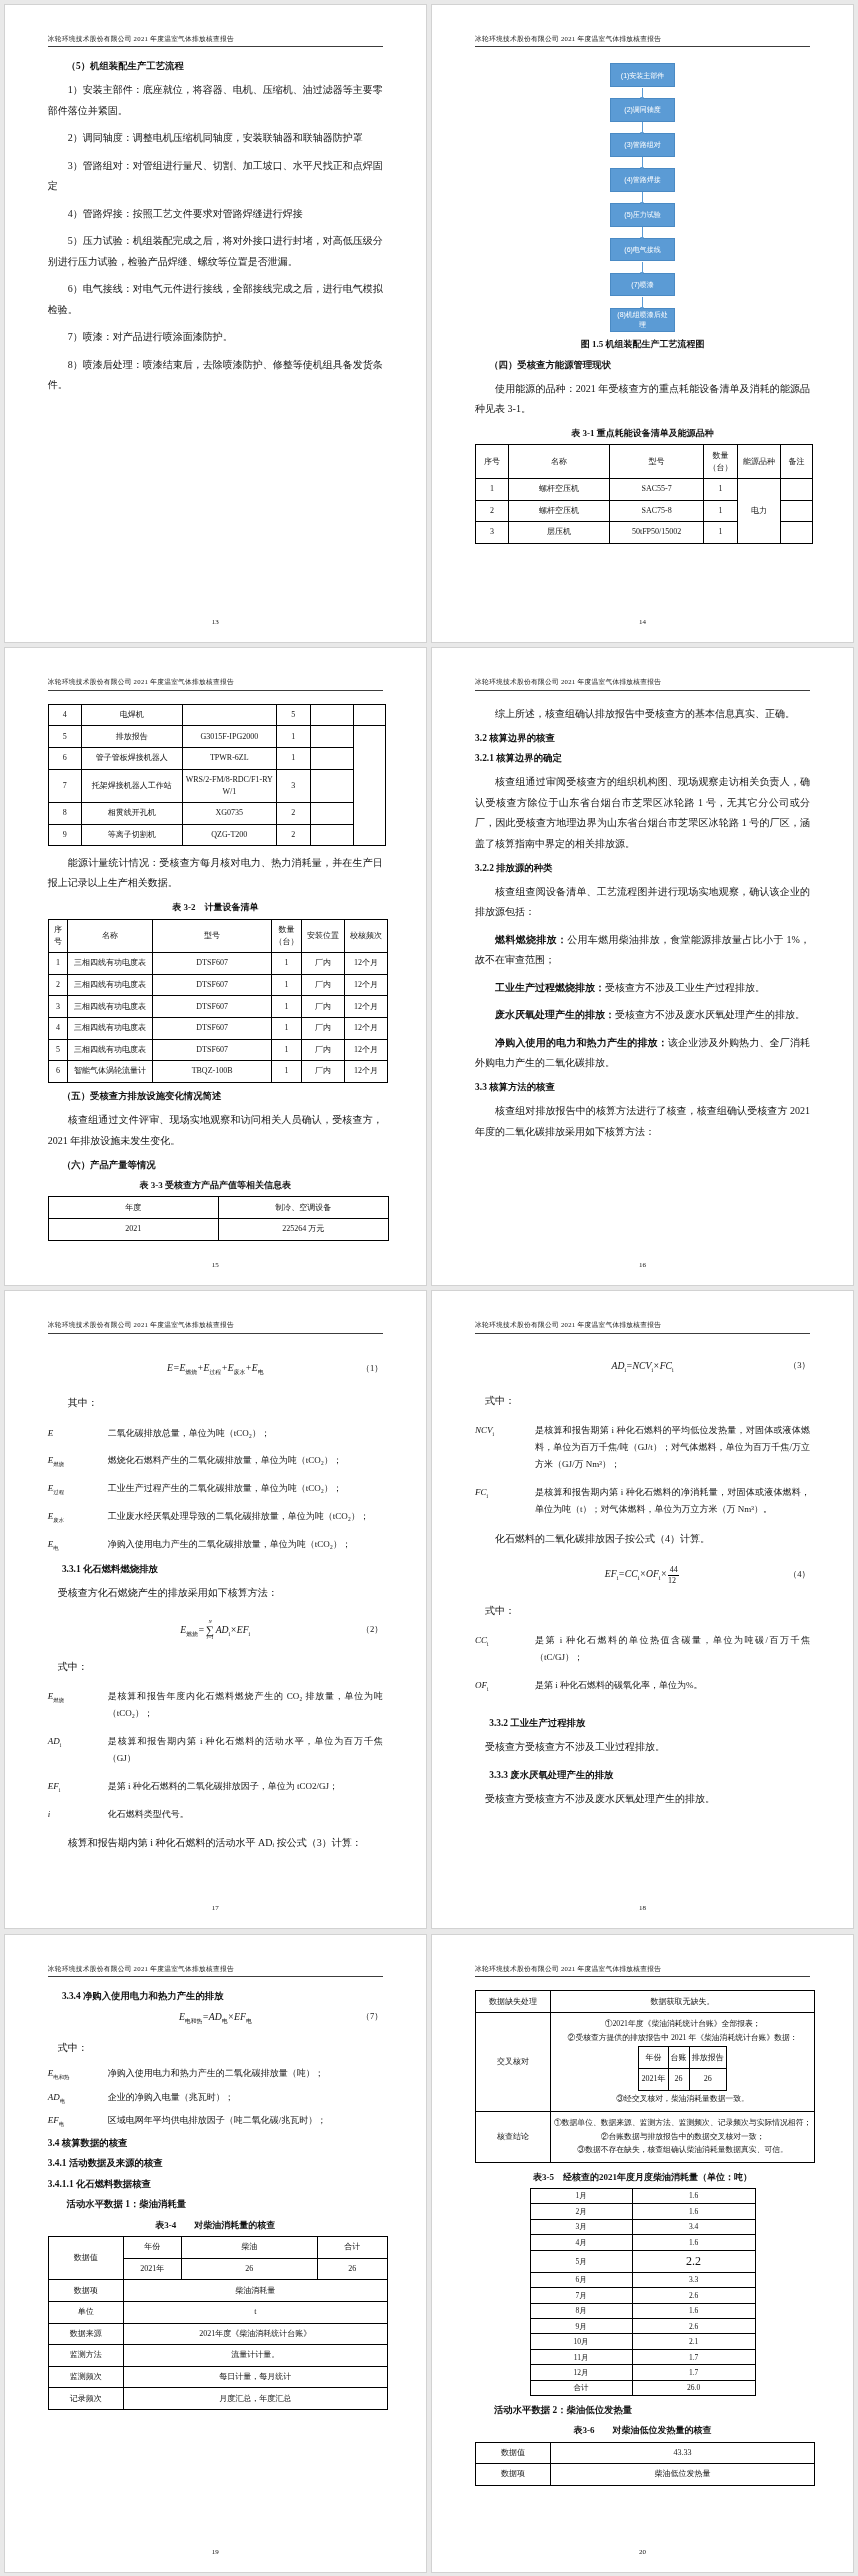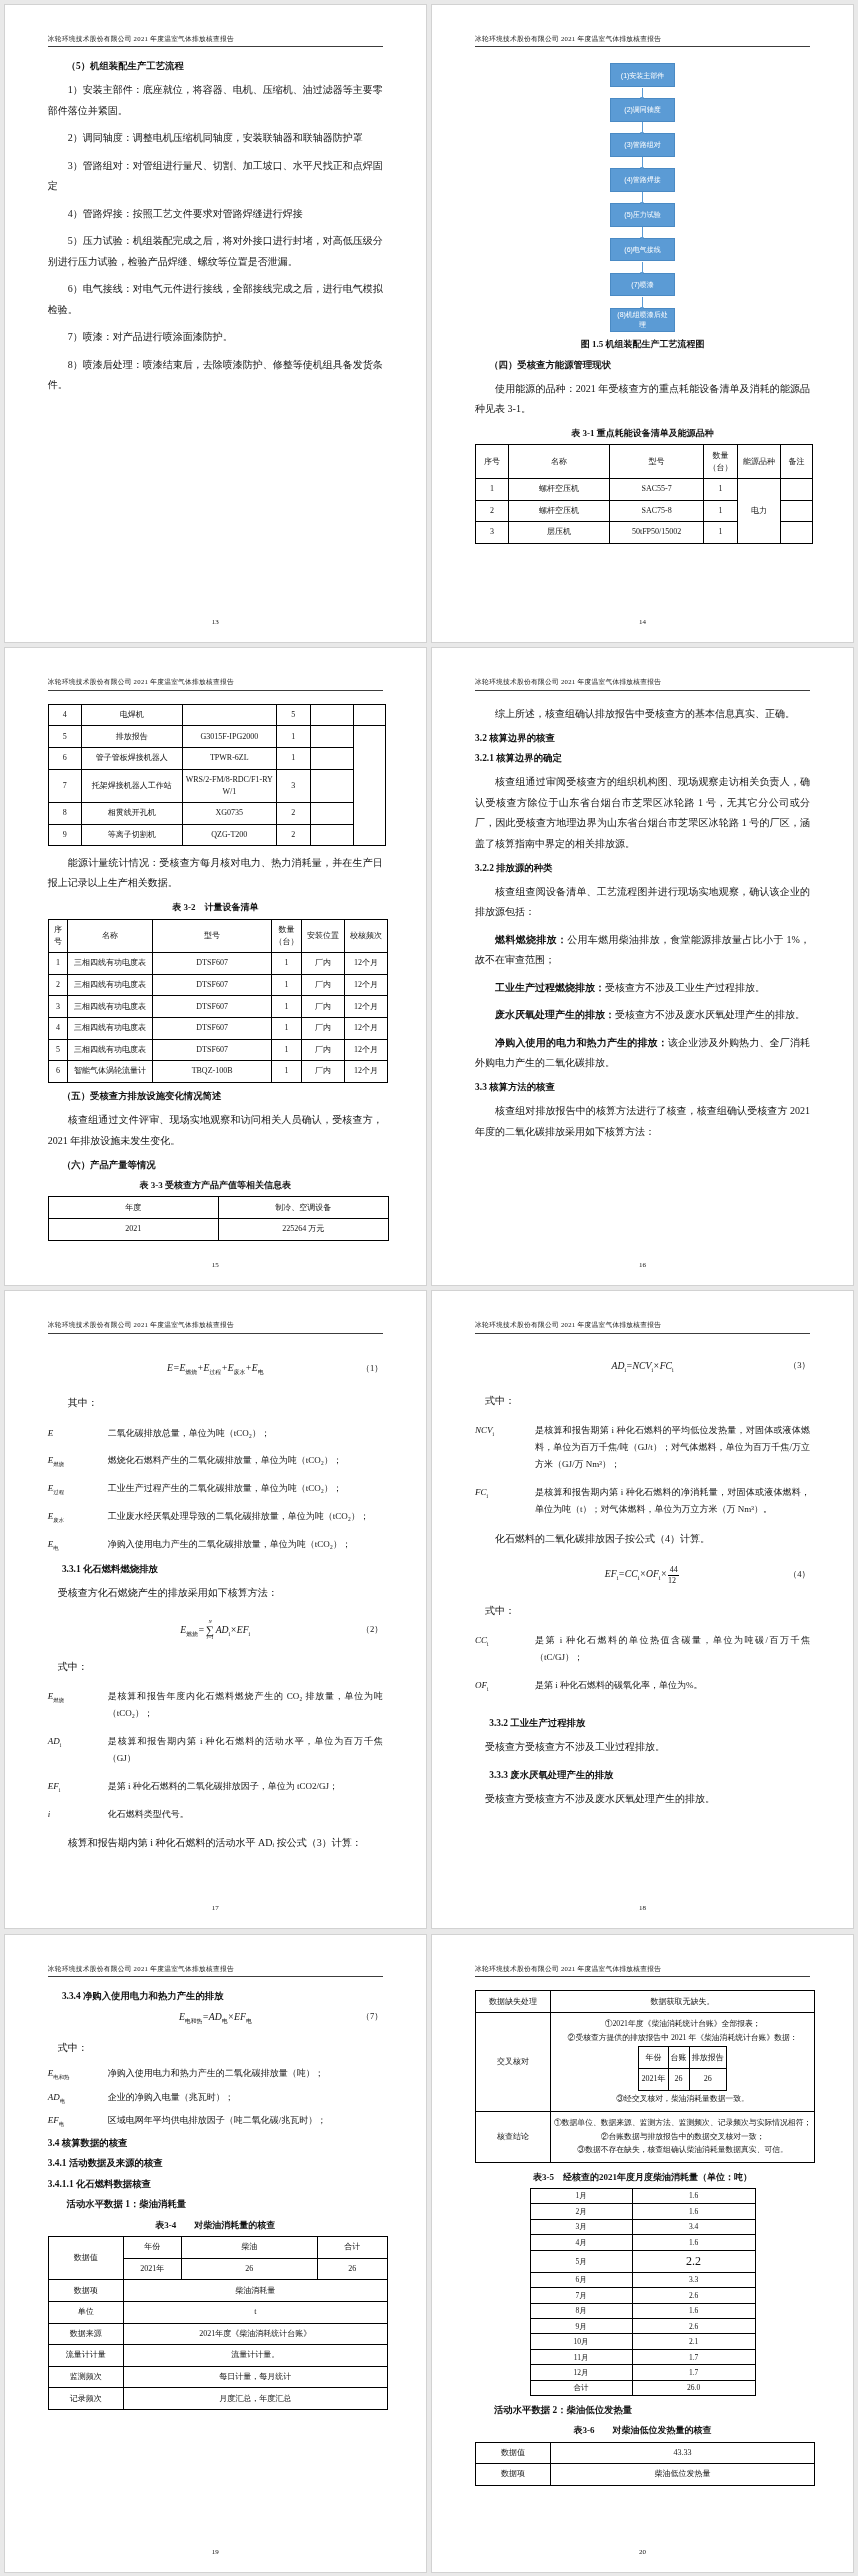--- a/index.html
+++ b/index.html
@@ -529,21 +529,21 @@
             <td>单位</td>
             <td class="cell-left" colspan="3">t</td>
           </tr>
 
           <tr>
             <td>数据来源</td>
             <td class="cell-left" colspan="3">2021年度《柴油消耗统计台账》</td>
           </tr>
 
           <tr>
-            <td>流量计计量</td>
+            <td>监测方法</td>
             <td class="cell-left" colspan="3">流量计计量。</td>
           </tr>
 
           <tr>
             <td>监测频次</td>
             <td class="cell-left" colspan="3">每日计量，每月统计</td>
           </tr>
 
           <tr>
             <td>记录频次</td>

